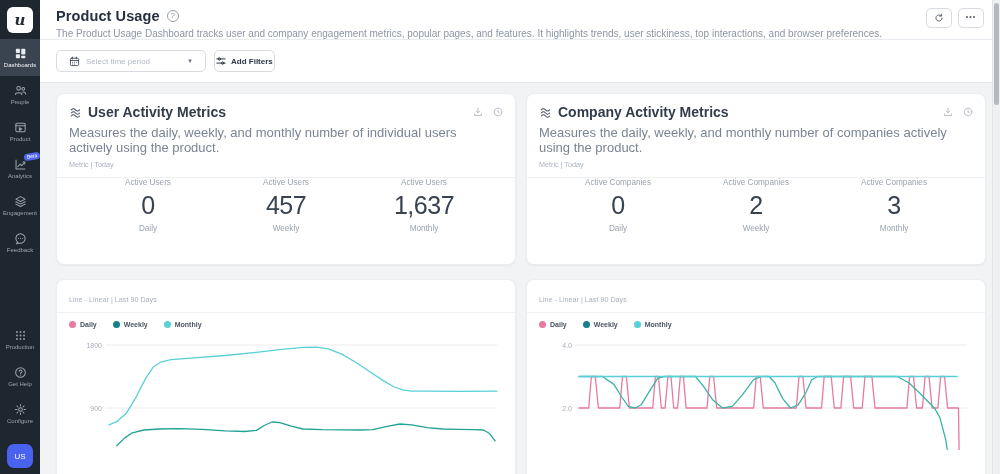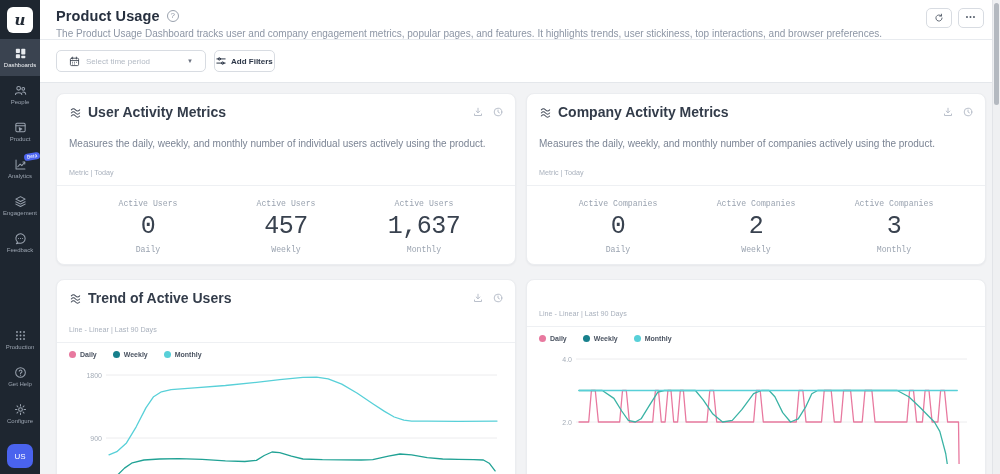--- a/index.html
+++ b/index.html
@@ -51,24 +51,24 @@
   .card { background:#fff; border:1px solid #ebedf0; border-radius:8px; box-shadow:0 1px 2px rgba(16,24,40,.05); padding:10px 12px 0; display:flex; flex-direction:column; overflow:hidden; }
   .card.metrics-card { height:172px; }
   .card.trend-card { height:250px; }
   .card-head { display:flex; align-items:center; gap:6px; }
   .card-title { font-size:14px; font-weight:700; color:#333c4a; }
   .metric-icon svg { width:13px; height:13px; display:block; }
   .metric-icon svg path { stroke:#444c5a; fill:none; stroke-width:1.1; stroke-linecap:round; }
   .head-icons { margin-left:auto; display:flex; gap:10px; }
   .head-icons svg { width:10px; height:10px; cursor:pointer; }
   .head-icons svg * { stroke:#b3bac6; fill:none; stroke-width:1.1; stroke-linecap:round; stroke-linejoin:round; }
-  .card-desc { font-size:10px; color:#7b8494; margin-top:18px; }
-  .card-meta { font-size:7.2px; color:#a9b1bd; margin:19px 0 8px; }
+  .card-desc { font-size:13px; color:#7b8494; margin-top:5px; }
+  .card-meta { font-size:7.2px; color:#a9b1bd; margin:5px 0 8px; }
   .card-divider { border-top:1px solid #eef0f3; margin:0 -12px; }
-  .metrics-row { flex:1; display:flex; align-items:flex-end; justify-content:space-around; padding:0 10px 10px;font-family:Liberation Mono, monospace; }
+  .metrics-row { flex:1; display:flex; align-items:flex-start; justify-content:space-around; padding:0 10px 10px; }
   .metric { text-align:center; min-width:90px; }
   .metric-label, .metric-period { font-size:8.2px; color:#9aa3b0; }
   .metric-value { font-size:25px; font-weight:500; color:#39424f; letter-spacing:-.5px; margin:4px 0 4px; }
   .legend { display:flex; gap:16px; margin:8px 0 4px; }
   .legend-item { display:flex; align-items:center; gap:4px; font-size:7px; font-weight:700; color:#4a5361; cursor:pointer; }
   .legend-dot { width:7px; height:7px; border-radius:50%; background:#ccc; }
   .chart-wrap svg { display:block; width:100%; height:118px; }
 
   
   .scrollbar { position:absolute; right:0; top:0; width:8px; height:100%; background:#eff0f2; border-left:1px solid #e2e4e8; }
@@ -293,40 +293,20 @@
             </div>
             <div class="metric">
               <div class="metric-label">Active Companies</div>
               <div class="metric-value">3</div>
               <div class="metric-period">Monthly</div>
             </div>
           </div>
         </section>
 
         <section class="card trend-card">
-          <div class="card-head">
-            <span class="metric-icon">
-                <svg viewBox="0 0 14 14">
-                  <path d="M2.5 4.2c1.5-1.7 3-1.7 4.5 0s3 1.7 4.5 0"></path>
-                  <path d="M2.5 7.5c1.5-1.7 3-1.7 4.5 0s3 1.7 4.5 0"></path>
-                  <path d="M2.5 10.8c1.5-1.7 3-1.7 4.5 0s3 1.7 4.5 0"></path>
-                </svg>
-              </span>
-            <span class="card-title">Trend of Active Users</span>
-            <span class="head-icons">
-              <svg viewBox="0 0 12 12">
-                  <path d="M6 1.5v5.2M3.8 4.8 6 7 8.2 4.8"></path>
-                  <path d="M1.8 8.4v1.8h8.4V8.4"></path>
-                </svg>
-              <svg viewBox="0 0 12 12">
-                  <circle cx="6" cy="6" r="4.6"></circle>
-                  <path d="M6 3.6V6l1.7 1"></path>
-                </svg>
-            </span>
-          </div>
           <div class="card-meta">Line - Linear | Last 90 Days</div>
           <div class="card-divider"></div>
           <div class="legend">
             <span class="legend-item">
                 <span class="legend-dot" style="background: rgb(232, 121, 159);"></span>
                 <span>Daily</span>
               </span>
             <span class="legend-item">
                 <span class="legend-dot" style="background: rgb(23, 128, 140);"></span>
                 <span>Weekly</span>

